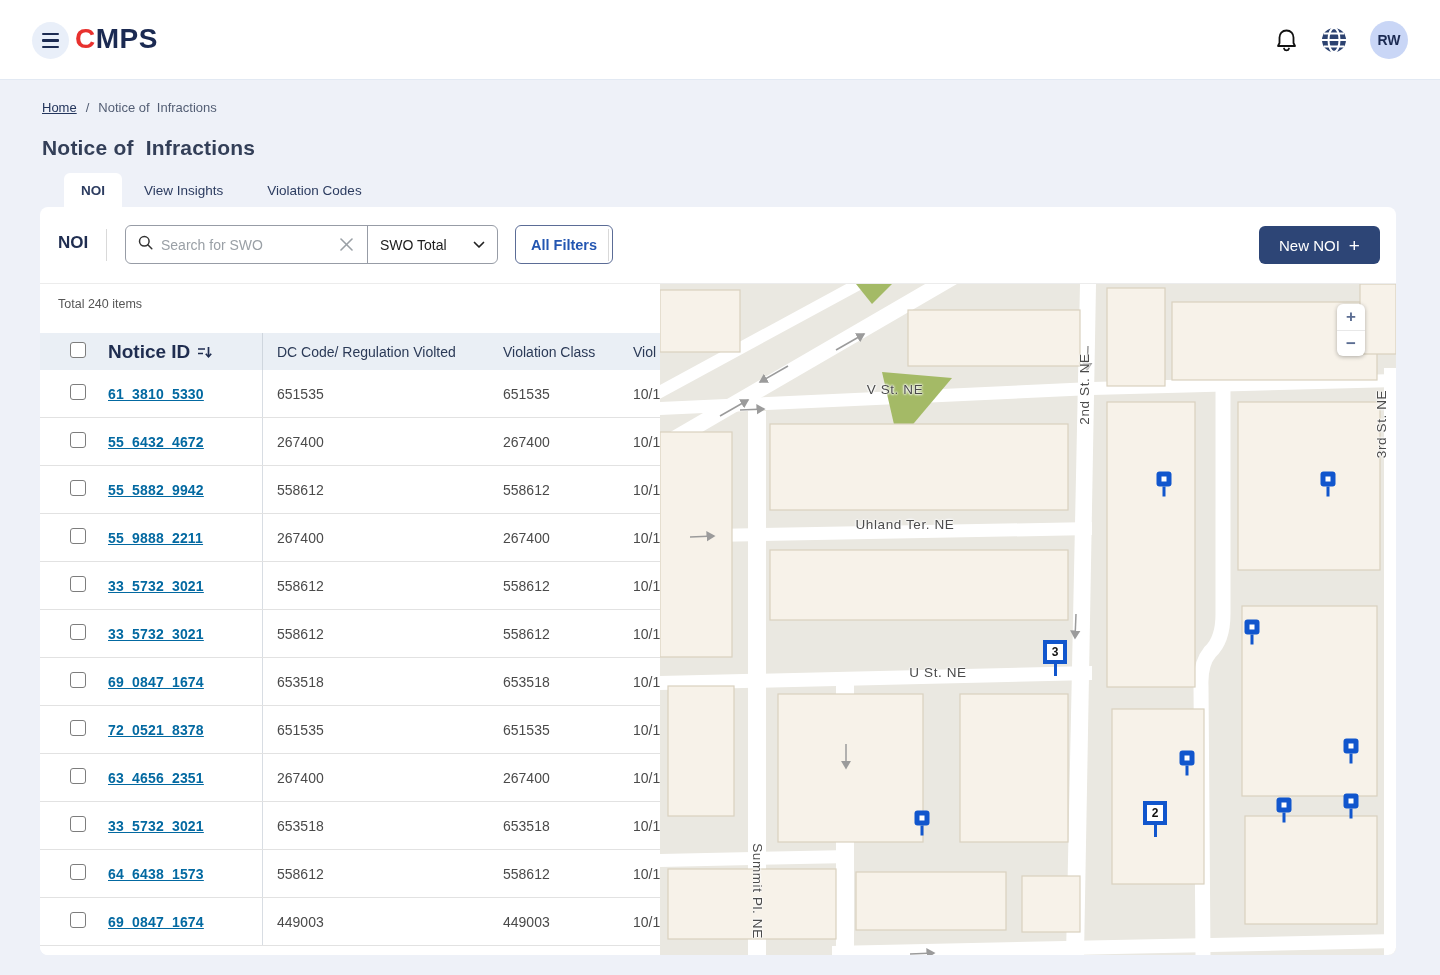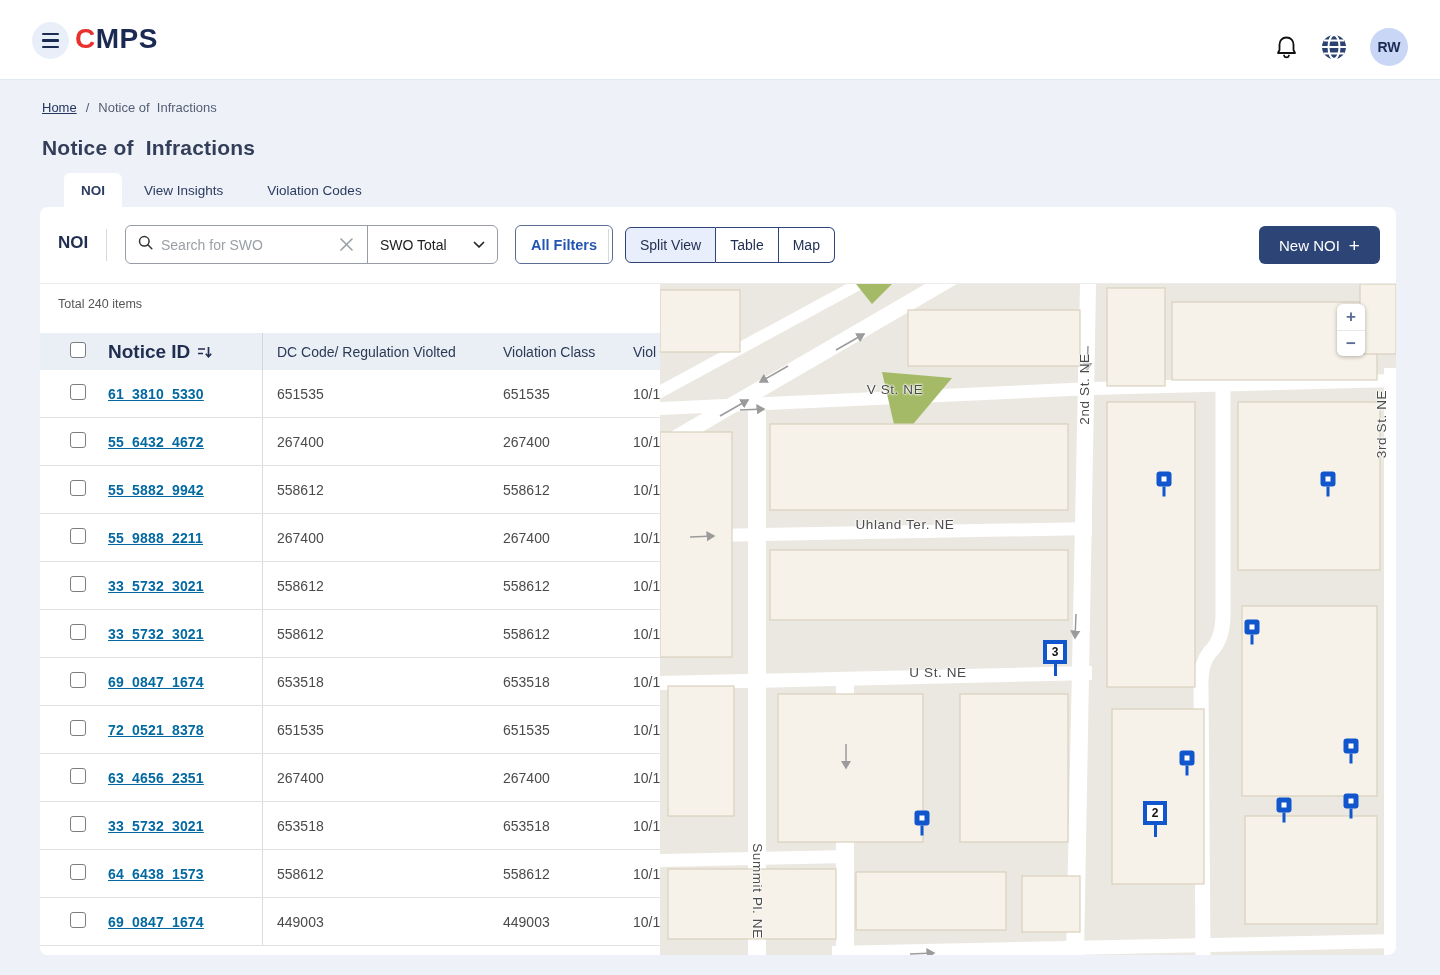--- a/index.html
+++ b/index.html
@@ -9,21 +9,21 @@
 
   
   .topbar { position:absolute; left:0; top:0; width:1440px; height:80px; background:#fff; border-bottom:1px solid #e2e9f3; z-index:30; }
   .hamburger { position:absolute; left:32px; top:22px; width:37px; height:37px; border-radius:50%; background:#e9eff9; border:none; display:flex; flex-direction:column; justify-content:center; align-items:center; gap:4px; cursor:pointer; }
   .hamburger span { display:block; width:17px; height:2.4px; background:#1c2b52; border-radius:1px; }
   .logo { position:absolute; left:75px; top:23px; font-size:28px; font-weight:800; letter-spacing:.5px; color:#1b2a52; }
   .logo .c-red { color:#e8312e; }
   .site-search { position:absolute; left:178px; top:16px; width:477px; height:47px; border:1px solid #c8c8c8; border-radius:6px; display:flex; align-items:center; padding:0 14px; gap:10px; background:#fff; }
   .site-search input { border:none; outline:none; font-size:15px; color:#333; width:100%; font-family:inherit; background:transparent; }
   .site-search input::placeholder { color:#9aa0a6; }
-  .topbar-right { position:absolute; right:32px; top:7px; height:80px; display:flex; align-items:center; gap:22px; }
+  .topbar-right { position:absolute; right:32px; top:0; height:80px; display:flex; align-items:center; gap:22px; }
   .icon-btn { background:none; border:none; cursor:pointer; display:flex; align-items:center; }
   .avatar { width:38px; height:38px; border-radius:50%; background:#c9d6f6; color:#1b2a52; font-size:14px; font-weight:700; display:flex; align-items:center; justify-content:center; cursor:pointer; border:none; }
 
   
   .breadcrumb { position:absolute; left:42px; top:100px; font-size:13px; color:#535e74; display:flex; gap:9px; align-items:flex-end; z-index:5; }
   .breadcrumb a { color:#23355c; text-decoration:underline; cursor:pointer; }
   .breadcrumb .crumb-current { white-space:pre-wrap; }
   .page-title { position:absolute; left:42px; top:136px; font-size:21px; font-weight:700; color:#333f58; letter-spacing:.2px; white-space:pre-wrap; z-index:5; }
   .tabs { position:absolute; left:64px; top:173px; height:34px; display:flex; align-items:stretch; z-index:6; }
   .tab { display:flex; align-items:center; justify-content:center; padding:0 22px; font-size:13.5px; color:#2c3c60; cursor:pointer; border:none; background:transparent; font-family:inherit; }
@@ -156,25 +156,20 @@
         <span>SWO Total</span>
         <svg width="12" height="8" viewBox="0 0 12 8">
             <polyline points="1.5,1.5 6,6 10.5,1.5" fill="none" stroke="#222" stroke-width="1.7" stroke-linecap="round" stroke-linejoin="round"></polyline>
           </svg>
       </button>
     </div>
 
     <button class="btn-filters">All Filters</button>
     <div class="tb-divider" style="left:568px;"></div>
 
-    <div class="seg">
-      <button class="active">Split View</button>
-      <button>Table</button>
-      <button>Map</button>
-    </div>
 
     <button class="btn-new">
       <span>New NOI</span>
       <span class="plus">+</span>
     </button>
 
     <div class="split">
 
       <div class="left-pane">
         <div class="total-items">Total 240 items</div>

